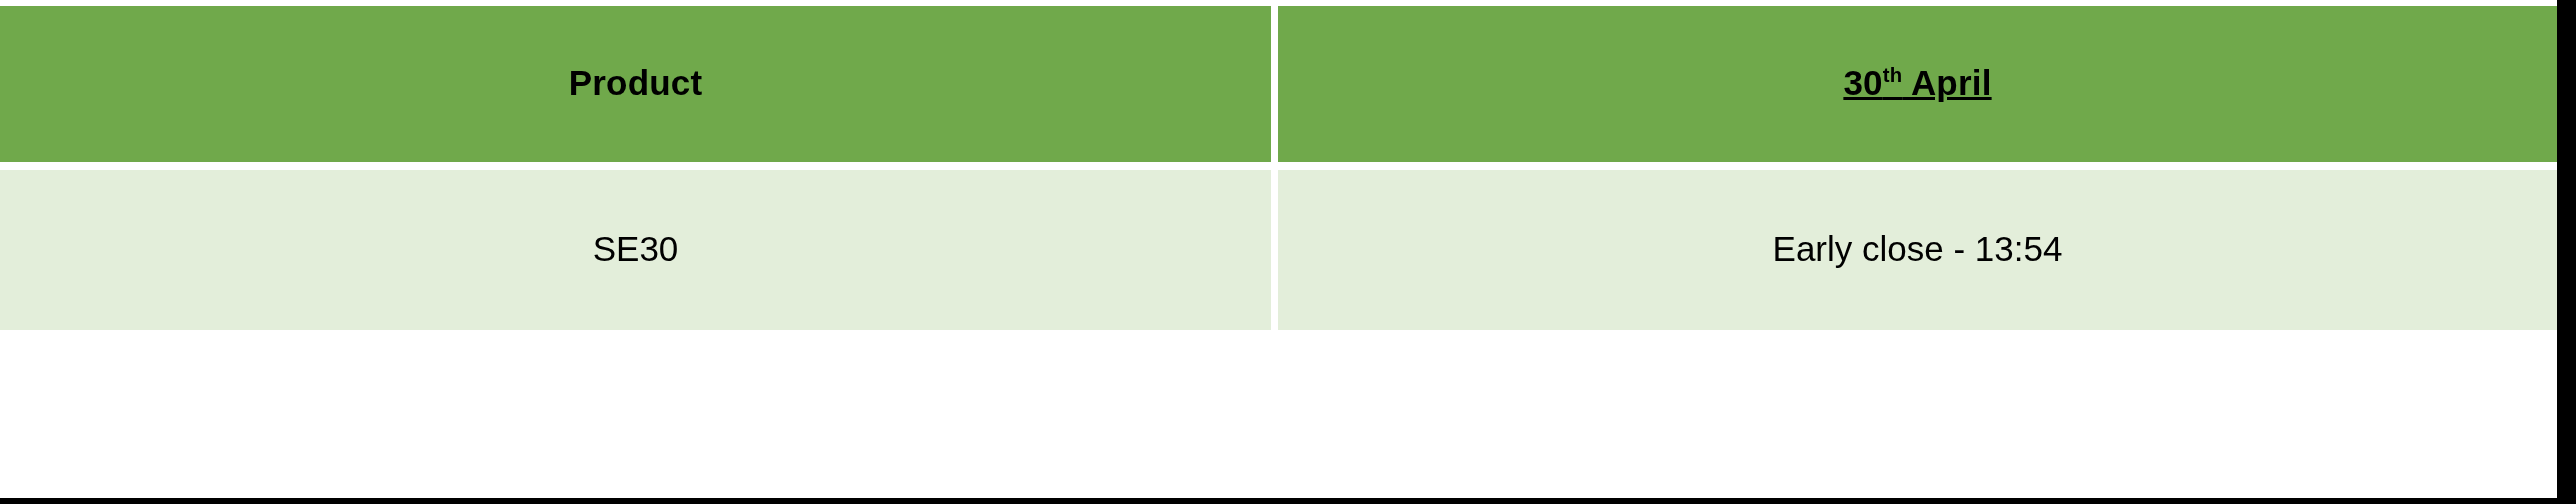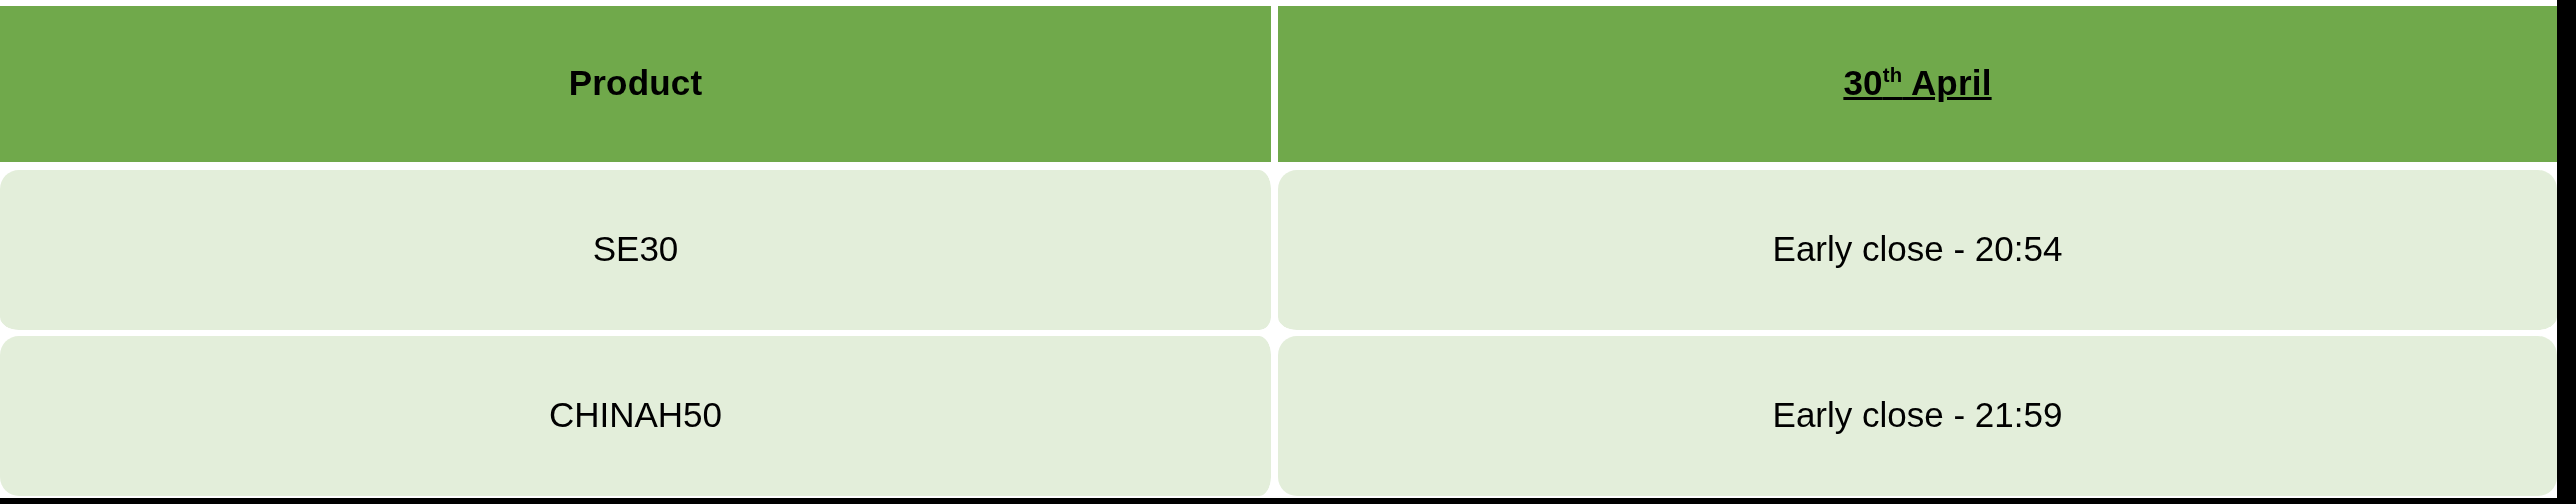--- a/index.html
+++ b/index.html
@@ -72,21 +72,20 @@
   #schedule-table thead th {
     border-bottom: 8.8px solid #ffffff;
   }
 
   
   #schedule-table tbody td {
     height: 160px;
     background-color: #e3eeda;
     font-weight: normal;
     font-size: 35px;
-    border-radius: 19px;
   }
   #schedule-table tbody td.cell-left  { border-right: 7.2px solid #ffffff; }
   #schedule-table tbody tr.row-first td { border-bottom: 6.4px solid #ffffff; }
 
   .cell-text {
     display: block;
     line-height: 1.1;
   }
 
   
@@ -130,29 +129,21 @@
           </th>
         </tr>
       </thead>
 
       <tbody>
         <tr class="row-first">
           <td class="cell-left">
             <span class="cell-text">SE30</span>
           </td>
           <td class="cell-right">
-            <span class="cell-text">Early close - 20:54</span>
-          </td>
-        </tr>
-        <tr class="row-second">
-          <td class="cell-left">
-            <span class="cell-text">CHINAH50</span>
-          </td>
-          <td class="cell-right">
-            <span class="cell-text">Early close - 21:59</span>
+            <span class="cell-text">Early close - 13:54</span>
           </td>
         </tr>
       </tbody>
     </table>
 
   </div>
 
   <div id="bottom-rule"></div>
 
 </div>

